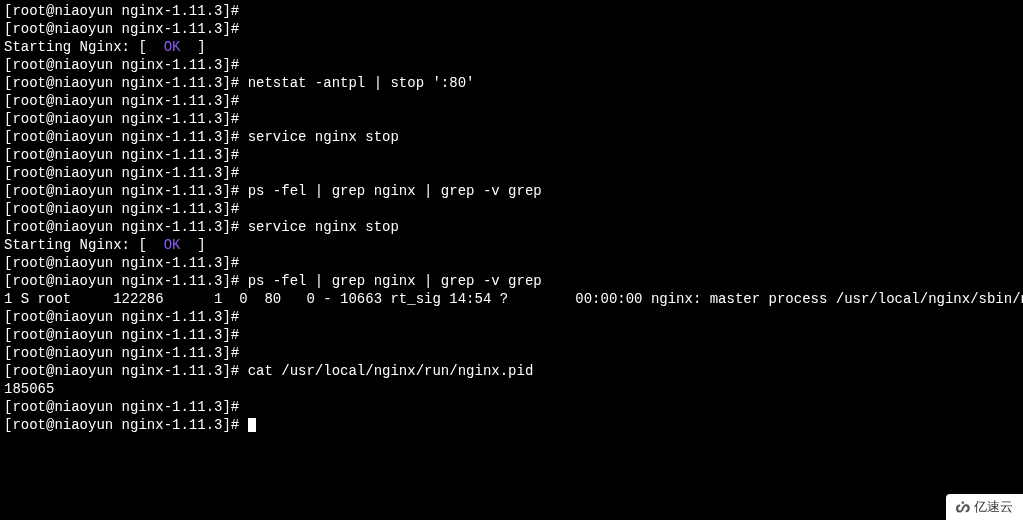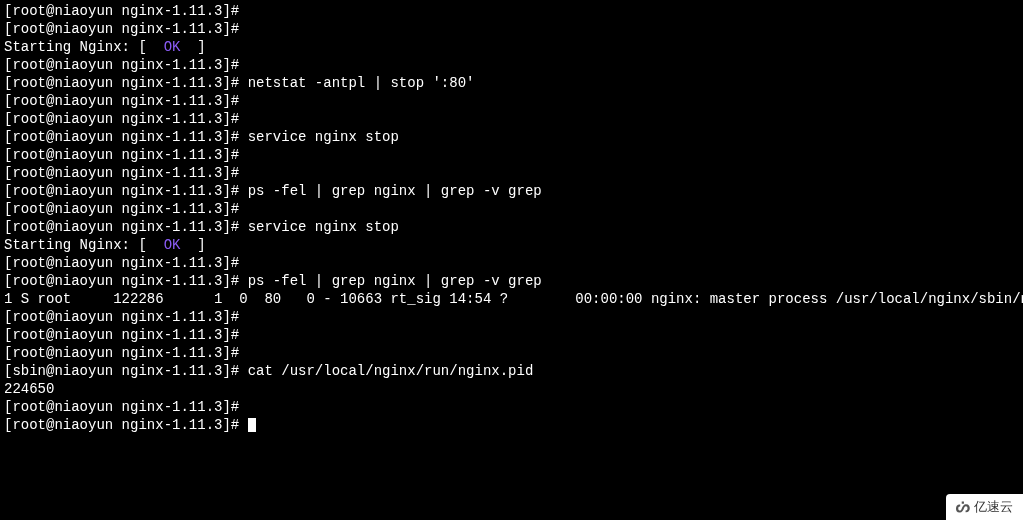--- a/index.html
+++ b/index.html
@@ -70,22 +70,22 @@
 <div class="line">[root@niaoyun nginx-1.11.3]# ps -fel | grep nginx | grep -v grep</div>
 <div class="line">[root@niaoyun nginx-1.11.3]# </div>
 <div class="line">[root@niaoyun nginx-1.11.3]# service nginx stop</div>
 <div class="line"><span>Starting Nginx: [  </span><span class="ok">OK</span><span>  ]</span></div>
 <div class="line">[root@niaoyun nginx-1.11.3]# </div>
 <div class="line">[root@niaoyun nginx-1.11.3]# ps -fel | grep nginx | grep -v grep</div>
 <div class="line">1 S root     122286      1  0  80   0 - 10663 rt_sig 14:54 ?        00:00:00 nginx: master process /usr/local/nginx/sbin/nginx</div>
 <div class="line">[root@niaoyun nginx-1.11.3]# </div>
 <div class="line">[root@niaoyun nginx-1.11.3]# </div>
 <div class="line">[root@niaoyun nginx-1.11.3]# </div>
-<div class="line">[sbin@niaoyun nginx-1.11.3]# cat /usr/local/nginx/run/nginx.pid</div>
-<div class="line">224650</div>
+<div class="line">[root@niaoyun nginx-1.11.3]# cat /usr/local/nginx/run/nginx.pid</div>
+<div class="line">185065</div>
 <div class="line">[root@niaoyun nginx-1.11.3]# </div>
 <div class="line"><span>[root@niaoyun nginx-1.11.3]# </span><span class="cursor"></span></div>
 </div>
 
 <div class="watermark">
   <span class="infinity">ᔖ</span>
   <span>亿速云</span>
 </div>
 
 </body></html>

